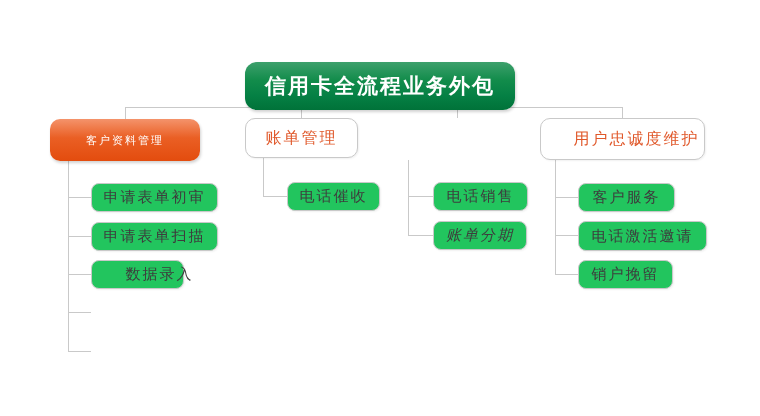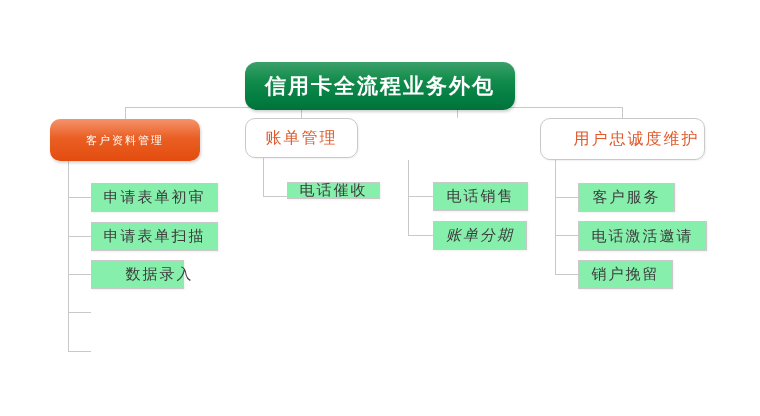--- a/index.html
+++ b/index.html
@@ -21,21 +21,21 @@
     background:linear-gradient(180deg,#f4936b 0%,#ea5f24 45%,#e34c0e 100%);
     border-radius:10px;color:#fff;font-size:11px;letter-spacing:2px;
     box-shadow:1px 2px 3px rgba(0,0,0,0.18);
   }
   .node-branch{
     background:#fff;border:1px solid #c9c9c9;border-radius:10px;
     color:#e0582a;font-size:16px;letter-spacing:2px;
     box-shadow:1px 1px 2px rgba(0,0,0,0.06);
   }
   .node-leaf{
-    background:#86efac;border:1px solid #c9c9c9;border-radius:0;
+    background:#22c55e;border:1px solid #c9c9c9;border-radius:8px;
     color:#3d3d3d;font-size:15px;letter-spacing:2px;
     box-shadow:1px 1px 2px rgba(0,0,0,0.06);
   }
   .line{position:absolute;background:#c9c9c9;}
   .v{width:1px;}
   .h{height:1px;}
 </style>
 </head>
 <body>
 
@@ -70,21 +70,21 @@
   <div class="node node-root" style="left:245px;top:50px;width:270px;height:48px;">信用卡全流程业务外包</div>
 
   <div class="node node-hl" style="left:50px;top:119px;width:150px;height:42px;">客户资料管理</div>
   <div class="node node-branch" style="left:245px;top:118px;width:113px;height:40px;">账单管理</div>
   <div class="node node-branch" style="left:540px;top:118px;width:165px;height:42px;padding-left:28px;">用户忠诚度维护</div>
 
   <div class="node node-leaf" style="left:91px;top:183px;width:127px;height:29px;">申请表单初审</div>
   <div class="node node-leaf" style="left:91px;top:222px;width:127px;height:29px;">申请表单扫描</div>
   <div class="node node-leaf" style="left:91px;top:260px;width:93px;height:29px;padding-left:44px;">数据录入</div>
 
-  <div class="node node-leaf" style="left:287px;top:182px;width:93px;height:17px;">电话催收</div>
+  <div class="node node-leaf" style="left:287px;top:182px;width:93px;height:29px;">电话催收</div>
 
   <div class="node node-leaf" style="left:433px;top:182px;width:95px;height:29px;">电话销售</div>
   <div class="node node-leaf" style="left:433px;top:221px;width:94px;height:29px;font-style:italic;">账单分期</div>
 
   <div class="node node-leaf" style="left:578px;top:183px;width:97px;height:29px;">客户服务</div>
   <div class="node node-leaf" style="left:578px;top:221px;width:129px;height:30px;">电话激活邀请</div>
   <div class="node node-leaf" style="left:578px;top:260px;width:95px;height:29px;">销户挽留</div>
 
 </div>
 

